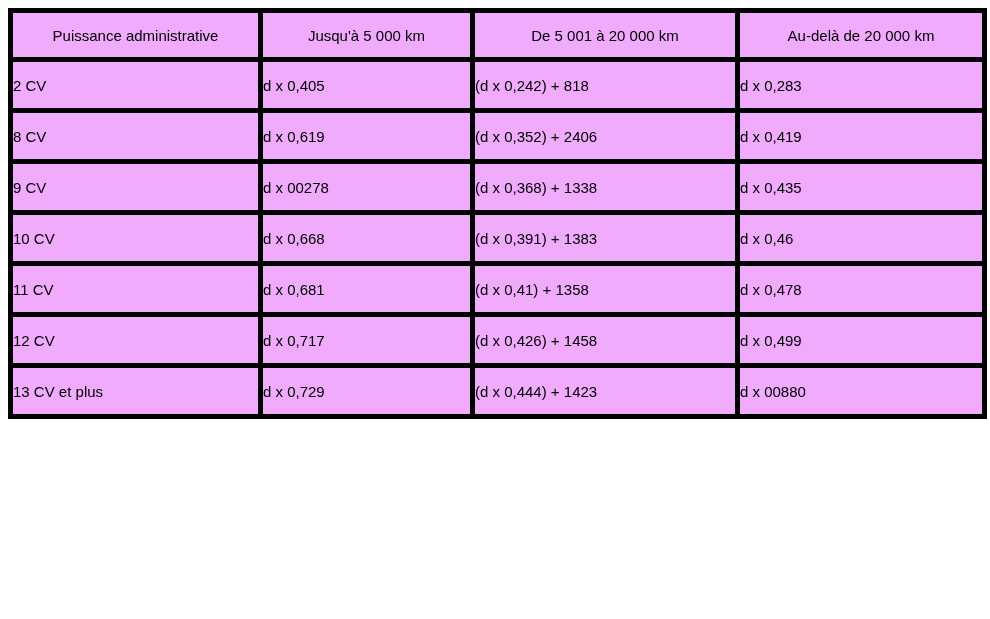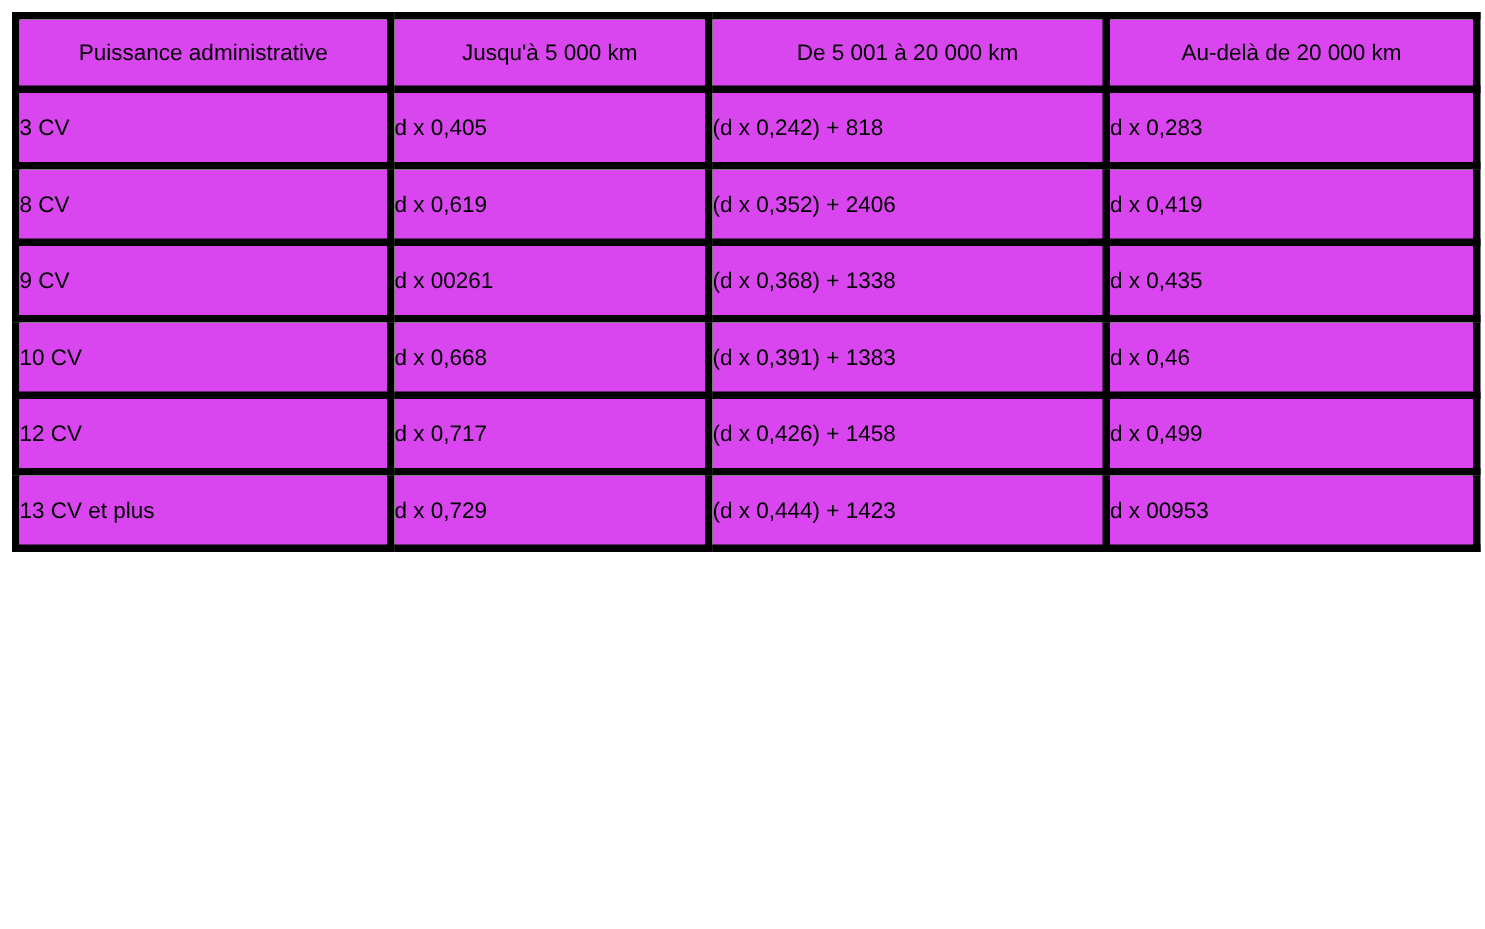--- a/index.html
+++ b/index.html
@@ -23,21 +23,21 @@
     table-layout: fixed;
     width: 974px;
   }
   table.bareme col.c1 { width: 250px; }
   table.bareme col.c2 { width: 212px; }
   table.bareme col.c3 { width: 265px; }
   table.bareme col.c4 { width: 247px; }
   table.bareme th,
   table.bareme td {
     border: 5px solid #000000;
-    background: #d946ef;
+    background: #f0abfc;
     vertical-align: middle;
     font-size: 15px;
     font-weight: 400;
     line-height: 1;
     padding: 0;
     overflow: hidden;
     white-space: nowrap;
   }
   table.bareme thead th { height: 44px; }
   table.bareme tbody td { height: 46px; }
@@ -56,50 +56,56 @@
     <thead>
       <tr>
         <th>Puissance administrative</th>
         <th>Jusqu'à 5 000 km</th>
         <th>De 5 001 à 20 000 km</th>
         <th>Au-delà de 20 000 km</th>
       </tr>
     </thead>
     <tbody>
       <tr>
-        <td>3 CV</td>
+        <td>2 CV</td>
         <td>d x 0,405</td>
         <td>(d x 0,242) + 818</td>
         <td>d x 0,283</td>
       </tr>
       <tr>
         <td>8 CV</td>
         <td>d x 0,619</td>
         <td>(d x 0,352) + 2406</td>
         <td>d x 0,419</td>
       </tr>
       <tr>
         <td>9 CV</td>
-        <td>d x 00261</td>
+        <td>d x 00278</td>
         <td>(d x 0,368) + 1338</td>
         <td>d x 0,435</td>
       </tr>
       <tr>
         <td>10 CV</td>
         <td>d x 0,668</td>
         <td>(d x 0,391) + 1383</td>
         <td>d x 0,46</td>
+      </tr>
+      <tr>
+        <td>11 CV</td>
+        <td>d x 0,681</td>
+        <td>(d x 0,41) + 1358</td>
+        <td>d x 0,478</td>
       </tr>
       <tr>
         <td>12 CV</td>
         <td>d x 0,717</td>
         <td>(d x 0,426) + 1458</td>
         <td>d x 0,499</td>
       </tr>
       <tr>
         <td>13 CV et plus</td>
         <td>d x 0,729</td>
         <td>(d x 0,444) + 1423</td>
-        <td>d x 00953</td>
+        <td>d x 00880</td>
       </tr>
     </tbody>
   </table>
 </div>
 
 </body></html>

